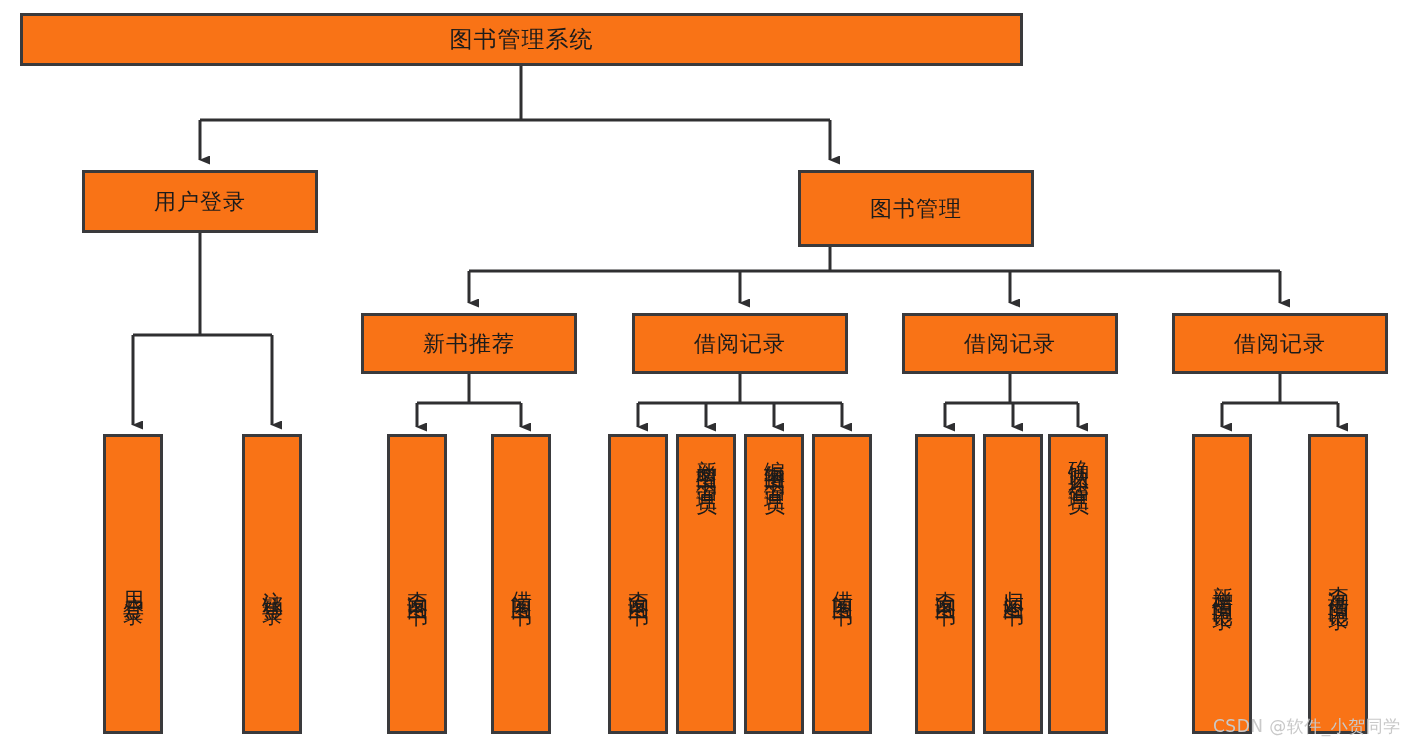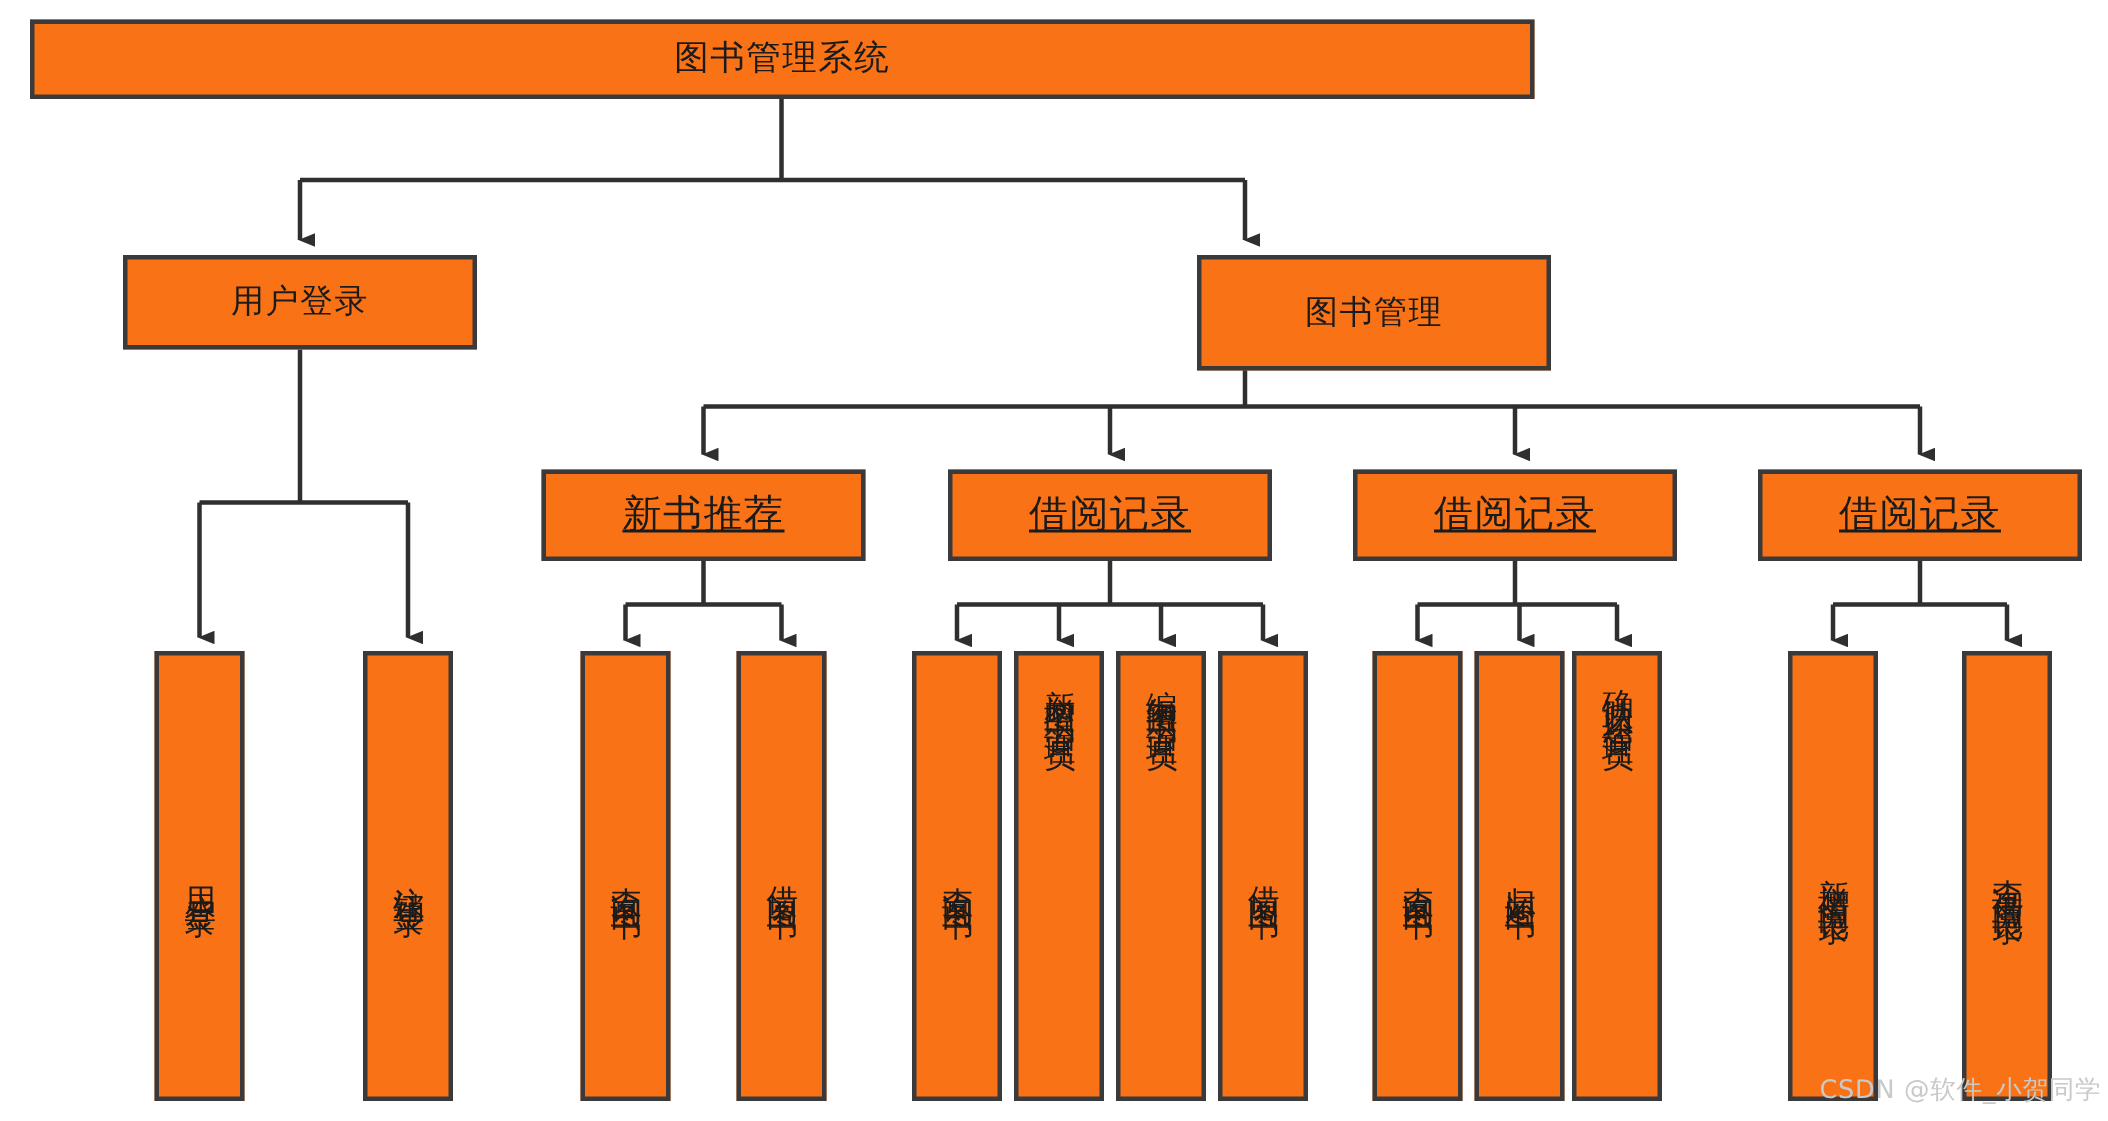--- a/index.html
+++ b/index.html
@@ -37,21 +37,21 @@
   }
   .node .label {
     font-size: 22px;
     line-height: 1.25;
     letter-spacing: 1px;
     white-space: nowrap;
     color: #1b1b1b;
   }
   .node.root .label { font-size: 23px; }
   .node.level2 .label { font-size: 22px; }
-  .node.level3 .label { font-size: 26px; text-decoration: underline; }
+  .node.level3 .label { font-size: 22px; }
 
   .node.leaf {
     align-items: flex-start;
     justify-content: center;
     padding-top: 6px;
   }
   .node.leaf .label {
     writing-mode: vertical-rl;
     text-orientation: upright;
     font-size: 21px;

